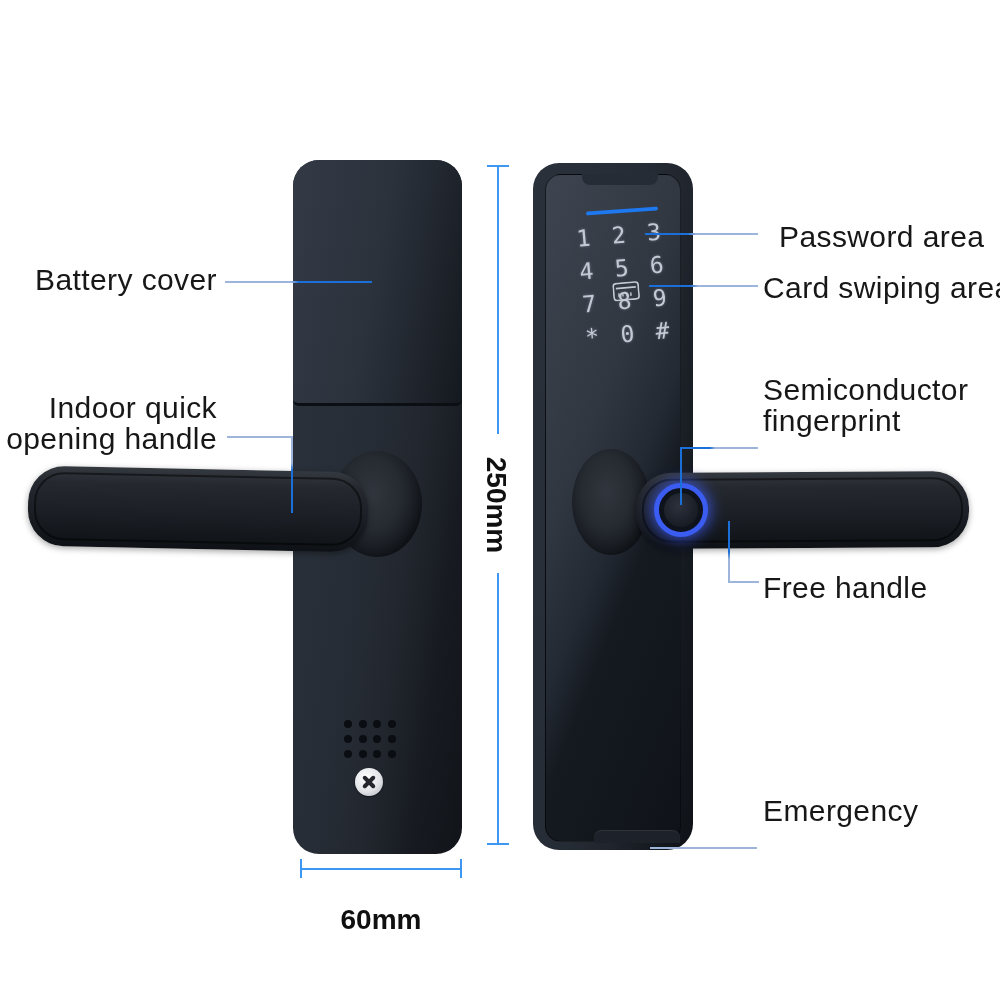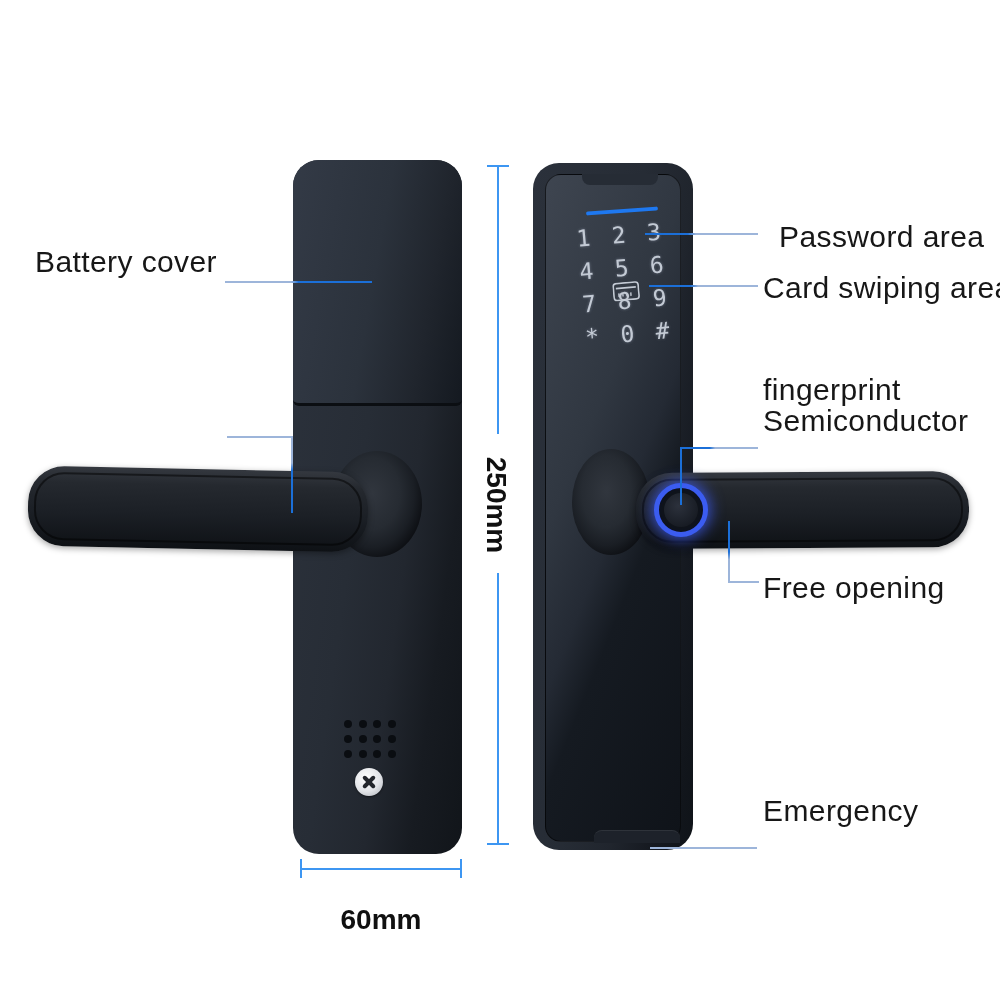--- a/index.html
+++ b/index.html
@@ -192,31 +192,35 @@
   <div class="dim" style="left:497px;top:166px;width:2px;height:268px;"></div>
   <div class="dim-text" style="left:447px;top:490px;width:100px;height:30px;transform:rotate(90deg);">250mm</div>
   <div class="dim" style="left:497px;top:573px;width:2px;height:271px;"></div>
   <div class="dim" style="left:487px;top:843px;width:22px;height:2px;"></div>
 
   <div class="dim" style="left:300px;top:859px;width:2px;height:19px;"></div>
   <div class="dim" style="left:300px;top:868px;width:162px;height:2px;"></div>
   <div class="dim" style="left:460px;top:859px;width:2px;height:19px;"></div>
   <div class="dim-text" style="left:321px;top:904px;width:120px;">60mm</div>
 
-  <div class="callout right-align" style="left:0px;top:246px;width:217px;">Battery cover</div>
-
+  <div class="callout right-align" style="left:0px;top:264px;width:217px;">Battery cover</div>
+
+  <div class="callout right-align" style="left:0px;top:392px;width:217px;">
+    <div>Indoor quick</div>
+    <div>opening handle</div>
+  </div>
 
   <div class="callout" style="left:779px;top:221px;">Password area</div>
 
   <div class="callout" style="left:763px;top:272px;">Card swiping area</div>
 
   <div class="callout" style="left:763px;top:374px;">
+    <div>Semiconductor</div>
     <div>fingerprint</div>
-    <div>Semiconductor</div>
-  </div>
-
-  <div class="callout" style="left:763px;top:572px;">Free opening</div>
+  </div>
+
+  <div class="callout" style="left:763px;top:572px;">Free handle</div>
 
   <div class="callout" style="left:763px;top:795px;">
     <div>Emergency</div>
   </div>
 
 </div>
 
 </body></html>

